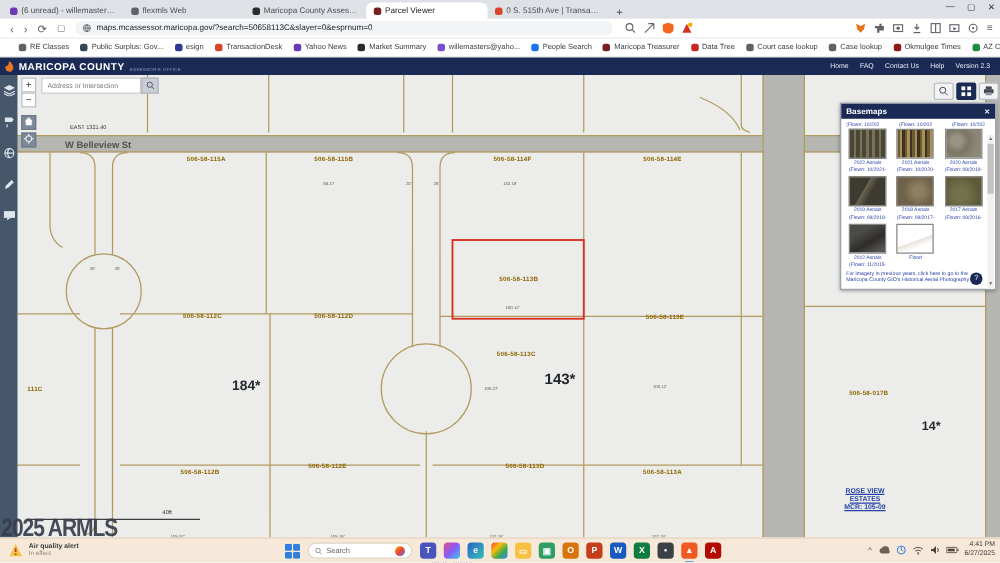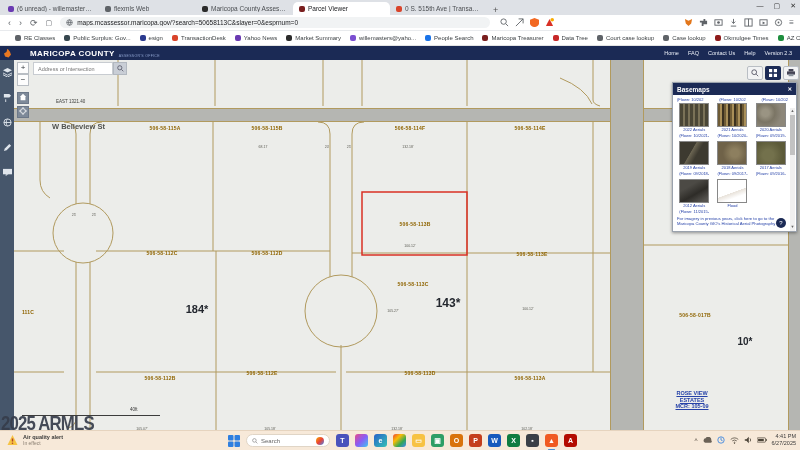--- a/index.html
+++ b/index.html
@@ -23,21 +23,21 @@
   .ext-ico { width:9px; height:9px; display:inline-block; }
   #ext-cluster { display:flex; align-items:center; gap:6px; margin-left:10px; }
   #right-cluster { position:absolute; right:6px; display:flex; align-items:center; gap:6px; }
   #bookmarksbar { left:0; top:31px; width:800px; height:15px; background:#ffffff; display:flex; align-items:center; gap:9px; padding:0 6px; border-bottom:1px solid #e3e3e3; }
   .bm { display:flex; align-items:center; gap:3px; font-size:6px; color:#3c4043; white-space:nowrap; }
   .bm .fav { width:6px; height:6px; border-radius:2px; }
 
   
   #county-header { left:0; top:46px; width:800px; height:14px; background:#1b2a55; display:flex; align-items:center; z-index:30; }
   #county-logo { width:7px; height:9px; margin-left:4px; background:#e87722; clip-path:polygon(50% 0,85% 35%,100% 70%,65% 100%,15% 90%,0 55%,35% 40%); }
-  #county-name { color:#ffffff; font-weight:bold; font-size:8px; letter-spacing:.4px; margin-left:19px; }
+  #county-name { color:#ffffff; font-weight:bold; font-size:8px; letter-spacing:.4px; margin-left:4px; }
   #county-sub { color:#8fa3d0; font-size:3.5px; letter-spacing:.3px; margin-left:4px; align-self:flex-end; margin-bottom:2px; }
   #county-links { position:absolute; right:8px; display:flex; gap:9px; font-size:5.5px; color:#e8ecf5; }
 
   
   #map { left:0; top:60px; width:800px; height:370px; background:#ecedea; }
   #parcel-svg { position:absolute; left:0; top:0; }
   #map-sidebar { left:0; top:0; width:14px; height:370px; background:#46566b; z-index:20; display:flex; flex-direction:column; align-items:center; padding-top:8px; gap:16px; }
   .sb-ico { width:9px; height:9px; }
   .mapbtn { background:#fdfdfd; border:1px solid #b9bec4; color:#33383d; font-size:8px; line-height:10px; text-align:center; z-index:21; }
   .mapbtn.dark { background:#7e8a99; border-color:#6c7888; }
@@ -369,42 +369,42 @@
     </div>
     <div class="abs tr-btn" style="left:783px; top:6px; background:#f2f3f4; border:1px solid #b9bec4;">
       <svg width="8" height="8" viewBox="0 0 10 10">
           <rect x="2" y="0" width="6" height="3" fill="#445"></rect>
           <rect x="0" y="3" width="10" height="4" fill="#445"></rect>
           <rect x="2" y="6" width="6" height="3" fill="#8a929c"></rect>
         </svg>
     </div>
 
     <div id="street-dim" class="abs" style="left:56px; top:39px;">EAST 1321.40</div>
-    <div id="street-label" class="abs" style="left:52px; top:62px;">W Belleview St</div>
+    <div id="street-label" class="abs" style="left:52px; top:51px;">W Belleview St</div>
 
     <div id="label-layer">
         <div class="plabel" style="left: 165px; top: 65px;">506-58-115A</div>
         <div class="plabel" style="left: 267px; top: 65px;">506-58-115B</div>
         <div class="plabel" style="left: 410px; top: 65px;">506-58-114F</div>
         <div class="plabel" style="left: 530px; top: 65px;">506-58-114E</div>
         <div class="plabel" style="left: 693px; top: 60px;">506-58-016B</div>
         <div class="plabel" style="left: 415px; top: 161px;">506-58-113B</div>
         <div class="plabel" style="left: 532px; top: 191px;">506-58-113E</div>
         <div class="plabel" style="left: 162px; top: 190px;">506-58-112C</div>
         <div class="plabel" style="left: 267px; top: 190px;">506-58-112D</div>
         <div class="plabel" style="left: 413px; top: 221px;">506-58-113C</div>
         <div class="plabel" style="left: 160px; top: 315px;">506-58-112B</div>
         <div class="plabel" style="left: 262px; top: 310px;">506-58-112E</div>
         <div class="plabel" style="left: 420px; top: 310px;">506-58-113D</div>
         <div class="plabel" style="left: 530px; top: 315px;">506-58-113A</div>
         <div class="plabel" style="left: 695px; top: 252px;">506-58-017B</div>
         <div class="plabel" style="left: 28px; top: 249px;">111C</div>
         <div class="biglabel" style="left: 197px; top: 243px; font-size: 11px;">184*</div>
         <div class="biglabel" style="left: 448px; top: 236px; font-size: 12px;">143*</div>
-        <div class="biglabel" style="left: 745px; top: 276px; font-size: 10px;">10*</div>
+        <div class="biglabel" style="left: 745px; top: 276px; font-size: 10px;">14*</div>
         <div class="dimlabel" style="left: 263px; top: 85px;">68.17</div>
         <div class="dimlabel" style="left: 327px; top: 85px;">20'</div>
         <div class="dimlabel" style="left: 349px; top: 85px;">25'</div>
         <div class="dimlabel" style="left: 408px; top: 85px;">132.18'</div>
         <div class="dimlabel" style="left: 74px; top: 153px;">25'</div>
         <div class="dimlabel" style="left: 94px; top: 153px;">25'</div>
         <div class="dimlabel" style="left: 410px; top: 184px;">100.12'</div>
         <div class="dimlabel" style="left: 393px; top: 249px;">105.27'</div>
         <div class="dimlabel" style="left: 528px; top: 247px;">100.12'</div>
         <div class="dimlabel" style="left: 142px; top: 367px;">105.07'</div>

